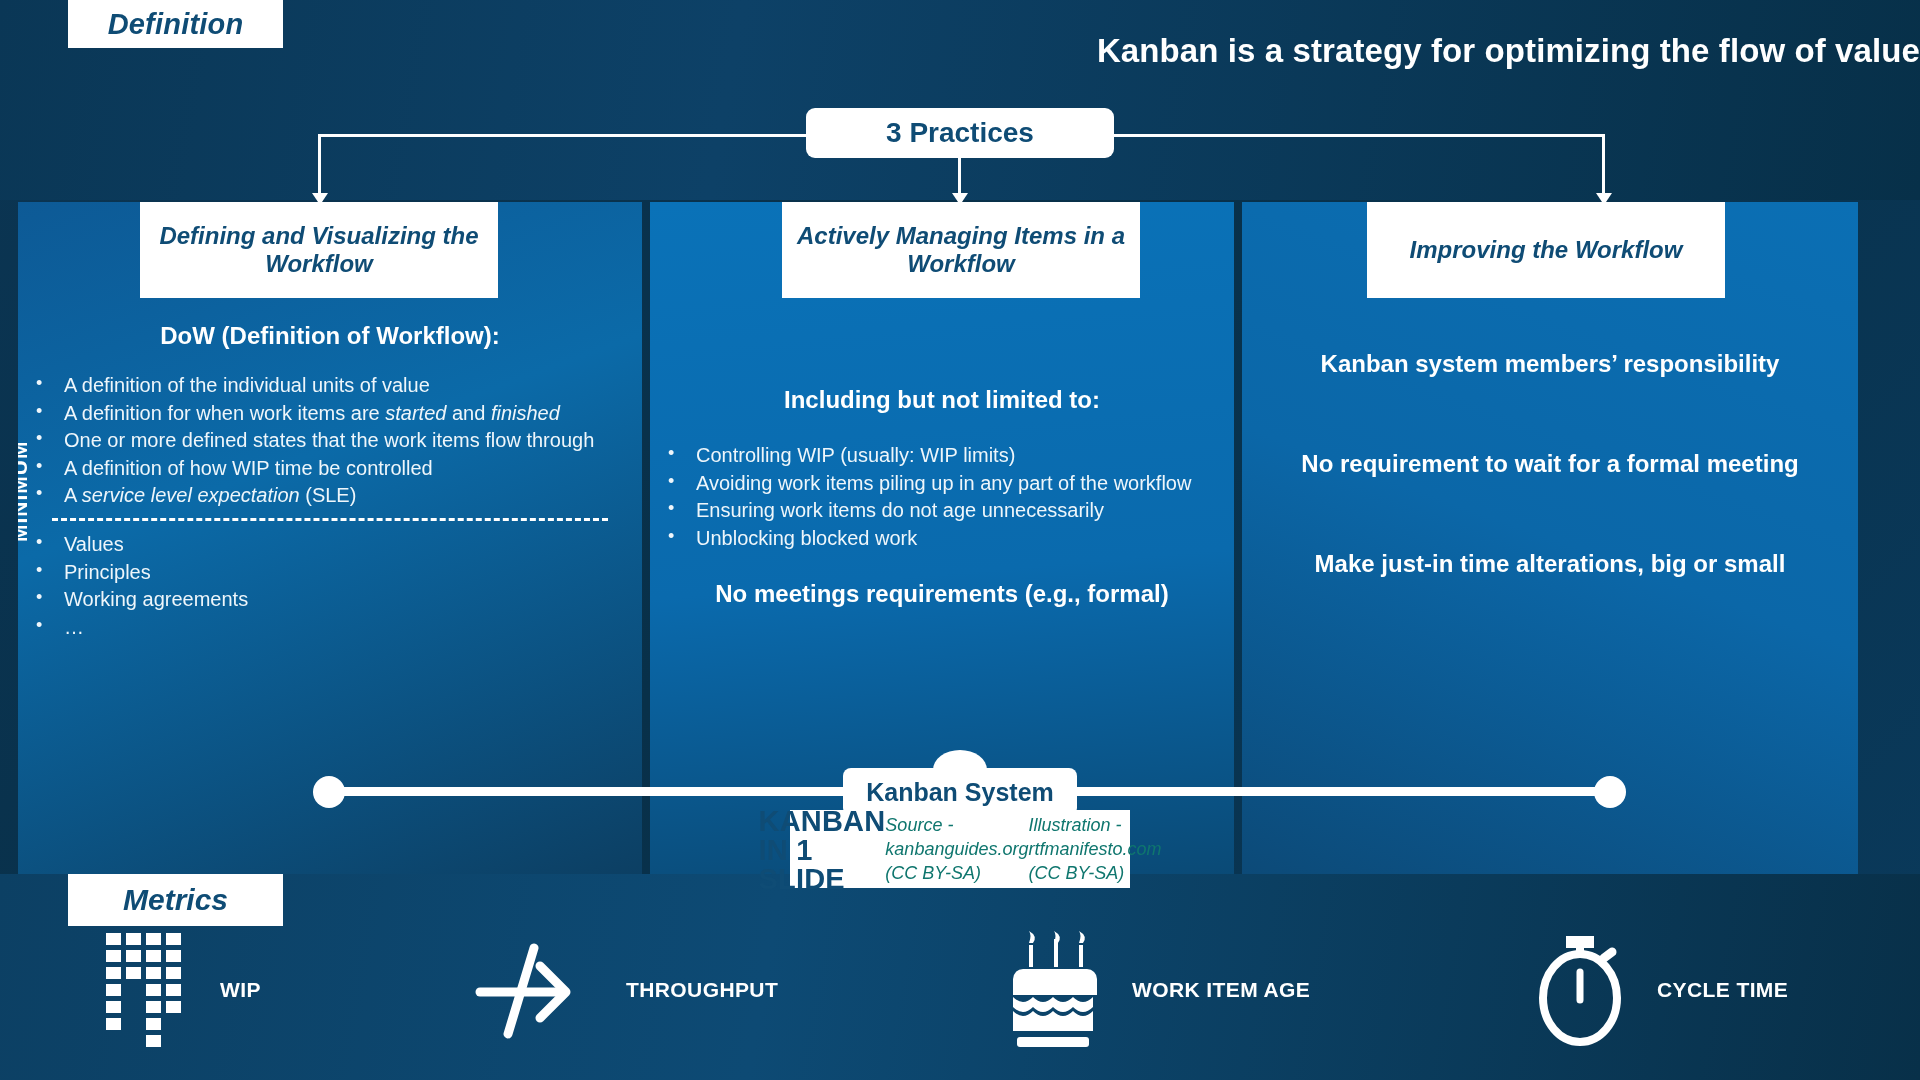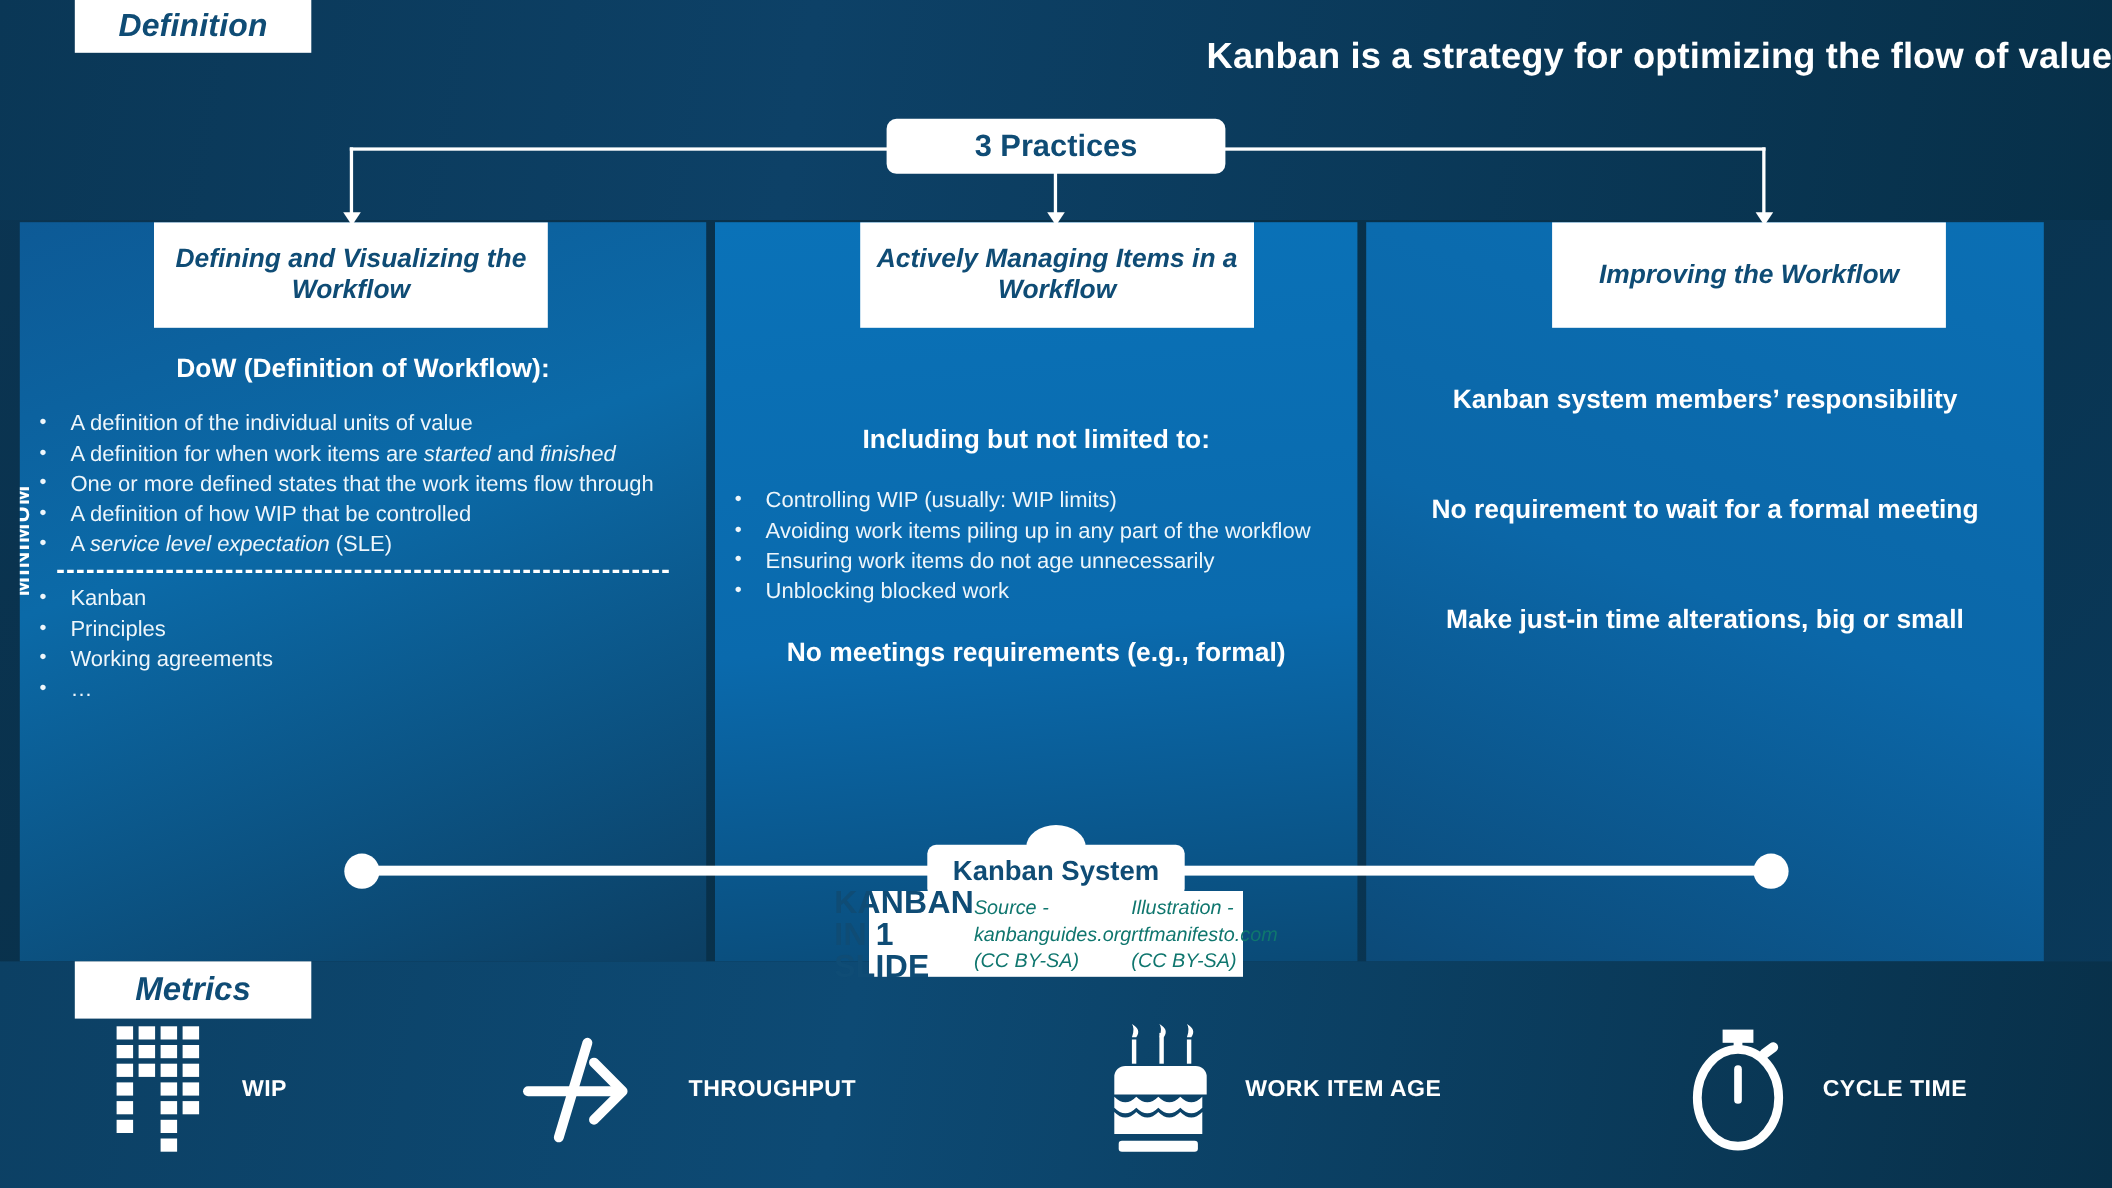--- a/index.html
+++ b/index.html
@@ -85,21 +85,21 @@
     background: #ffffff;
     color: #0f4c75;
     font-style: italic; font-weight: bold;
     font-size: 24px; line-height: 1.16;
     text-align: center;
     display: flex; align-items: center; justify-content: center;
     z-index: 3;
   }
   #head-1 { left: 122px; width: 358px; height: 96px; }
   #head-2 { left: 132px; width: 358px; height: 96px; }
-  #head-3 { left: 125px; width: 358px; height: 96px; margin-left: 44px; }
+  #head-3 { left: 125px; width: 358px; height: 96px; }
 
   .col-body { position: absolute; left: 0; top: 96px; width: 100%; color: #ffffff; }
 
   .sub-head {
     text-align: center; font-weight: bold; font-size: 24px;
     color: #ffffff;
   }
 
   ul.bullets { list-style: none; }
   ul.bullets li {
@@ -236,26 +236,26 @@
 
     <div class="col" id="col-1">
       <div id="minimum-label">MINIMUM</div>
       <div class="col-head" id="head-1">Defining and Visualizing the Workflow</div>
       <div class="col-body">
         <div class="sub-head" style="margin-top:24px;">DoW (Definition of Workflow):</div>
         <ul class="bullets" id="list-1a" style="margin-top:24px; padding-right:30px;">
             <li>A definition of the individual units of value</li>
             <li>A definition for when work items are <span class="it">started</span> and <span class="it">finished</span></li>
             <li>One or more defined states that the work items flow through</li>
-            <li>A definition of how WIP that be controlled</li>
+            <li>A definition of how WIP time be controlled</li>
             <li>A <span class="it">service level expectation</span> (SLE)</li>
           </ul>
         <div class="dashed-sep"></div>
         <ul class="bullets tight" id="list-1b" style="padding-right:30px;">
-            <li>Kanban</li>
+            <li>Values</li>
             <li>Principles</li>
             <li>Working agreements</li>
             <li>…</li>
           </ul>
       </div>
     </div>
 
     <div class="col" id="col-2">
       <div class="col-head" id="head-2">Actively Managing Items in a Workflow</div>
       <div class="col-body">

